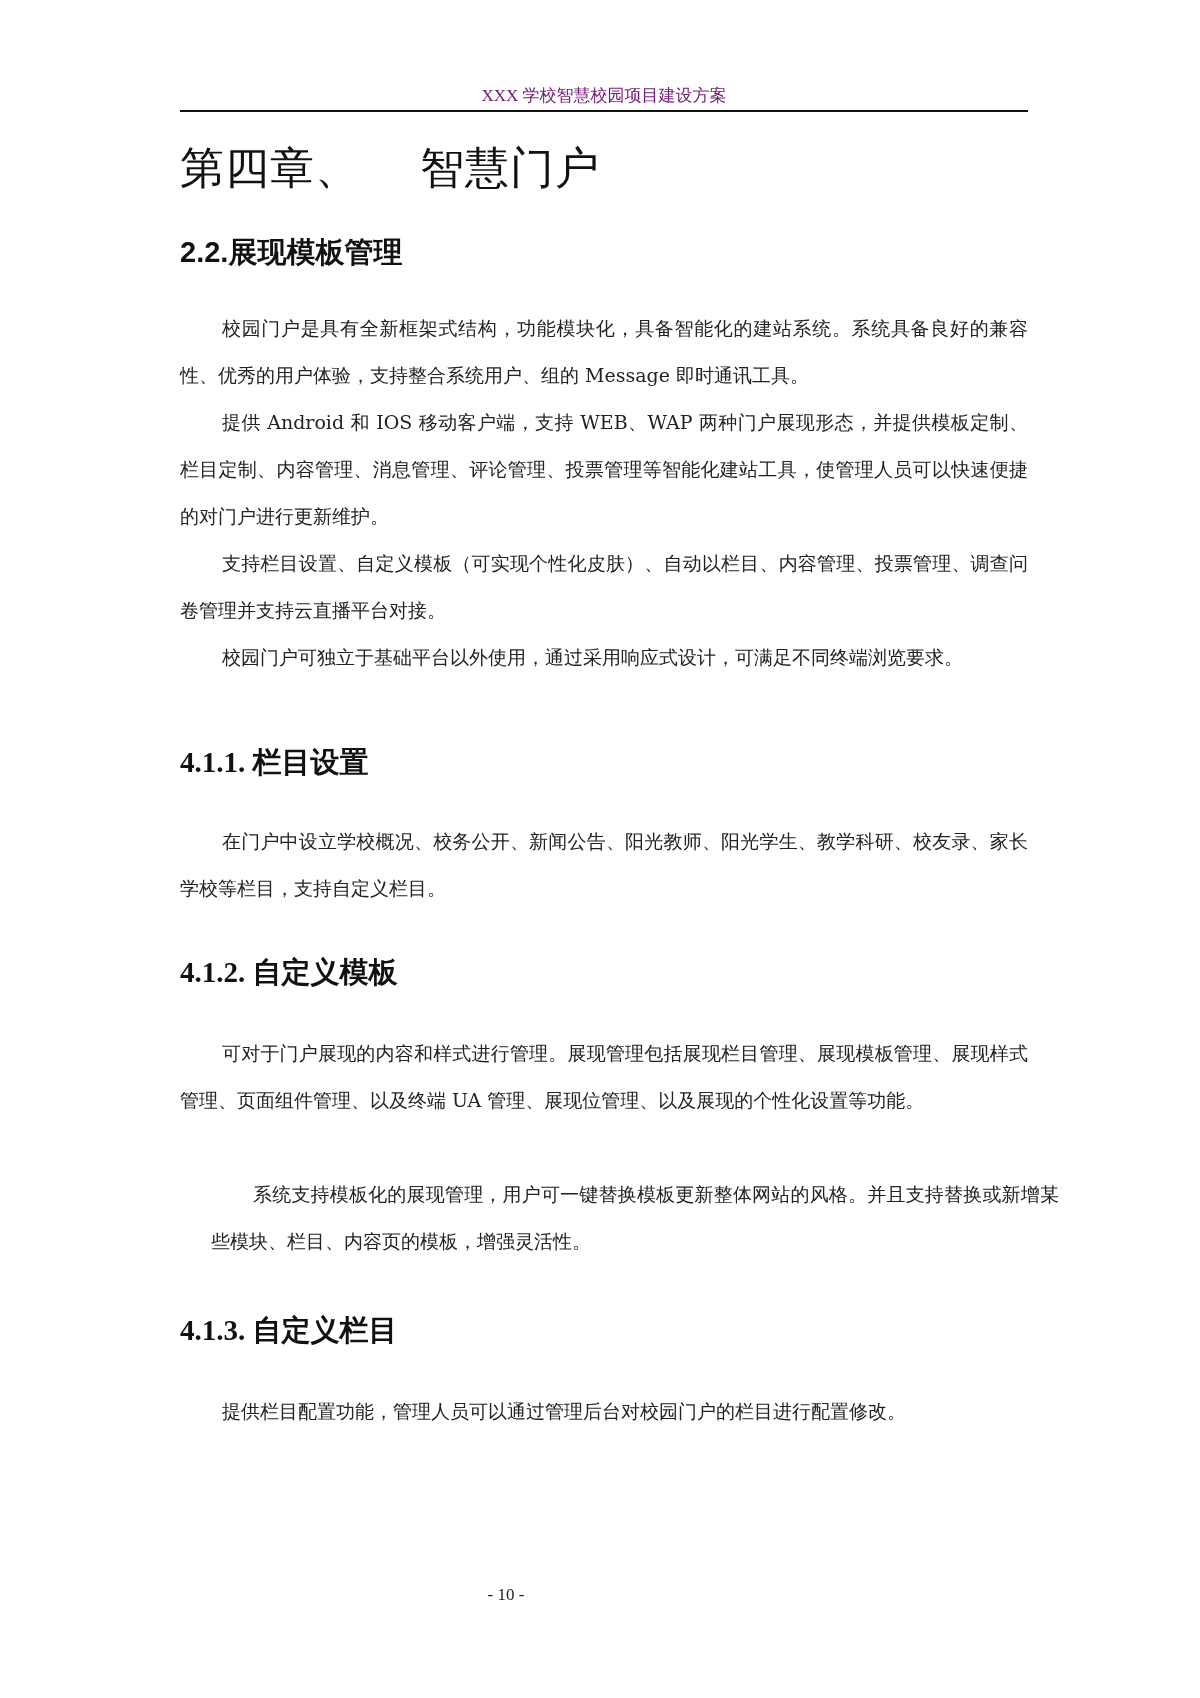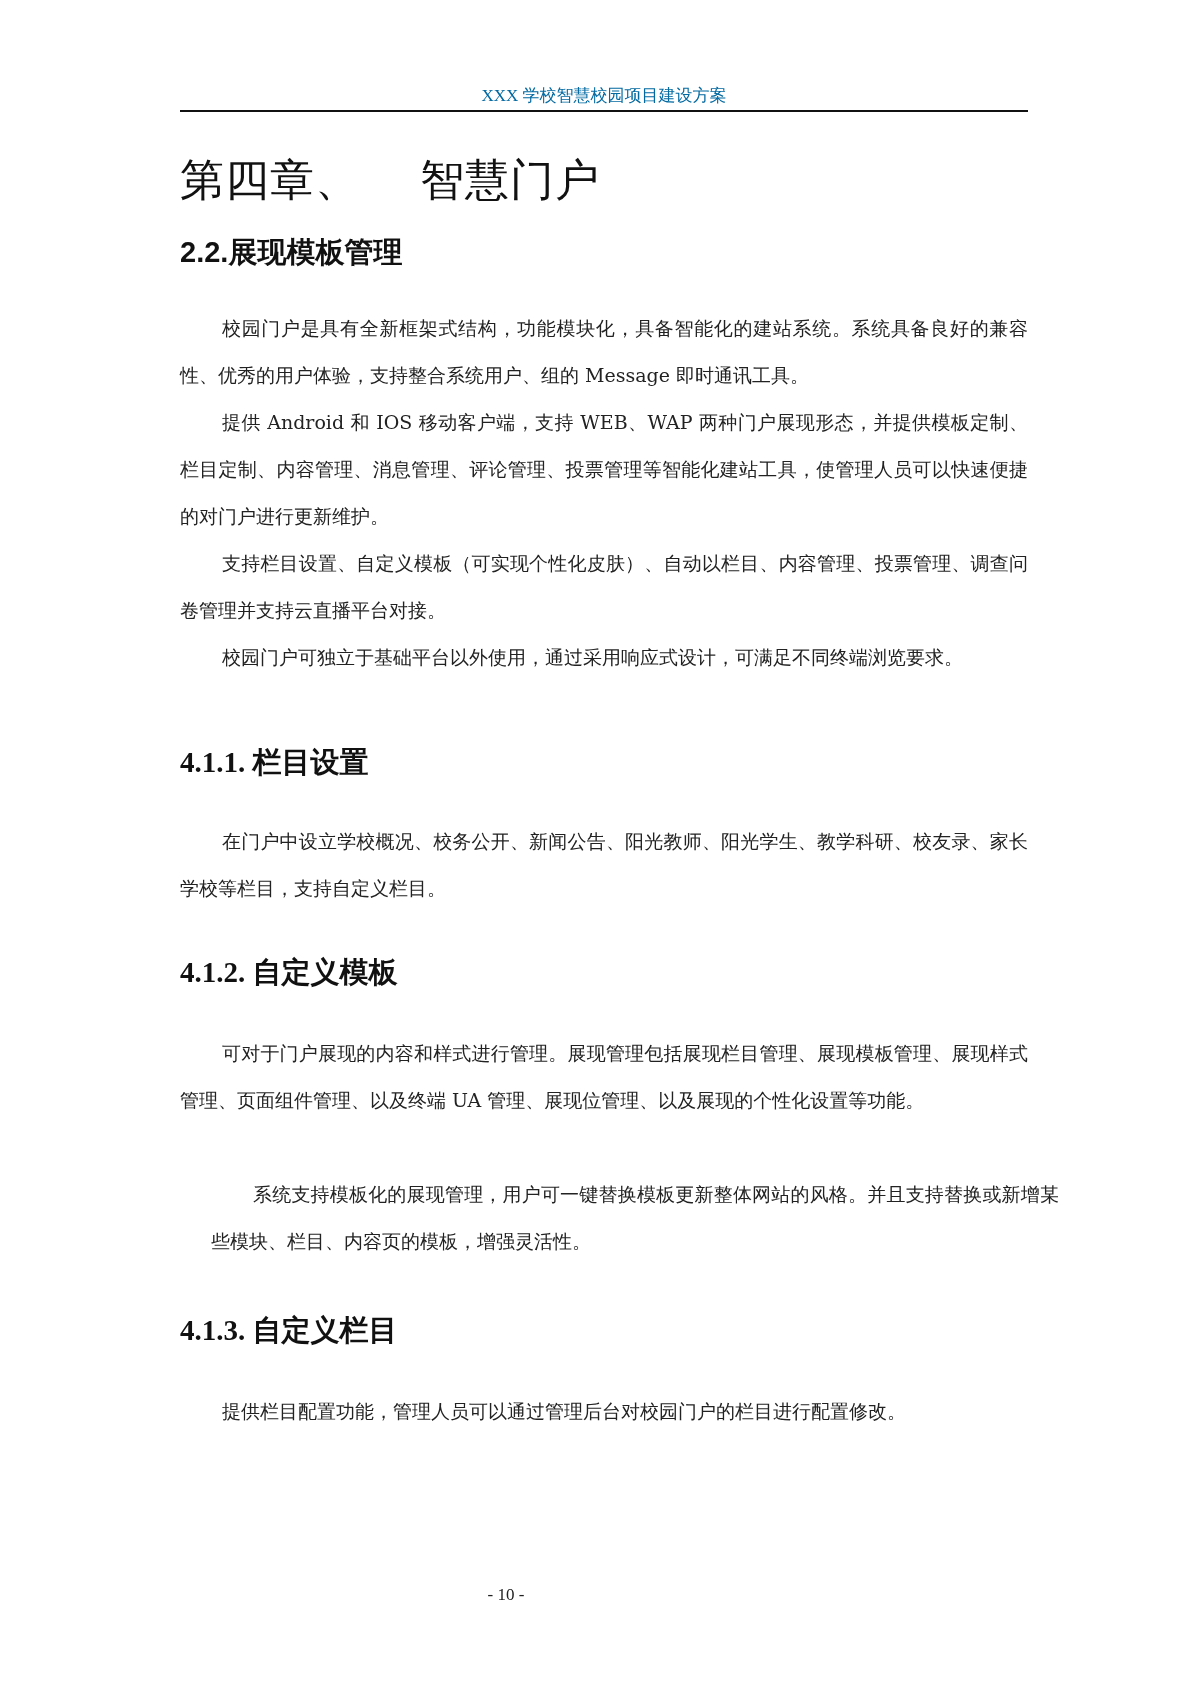--- a/index.html
+++ b/index.html
@@ -16,35 +16,35 @@
       color: #1a1a1a;
     }
     .page-header {
       position: absolute;
       left: 180px;
       top: 84px;
       width: 848px;
       text-align: center;
       font-size: 17px;
       line-height: 24px;
-      color: #0369a1;
+      color: #701a75;
       font-family: "Liberation Serif", "DejaVu Serif", serif;
     }
     .header-rule {
       position: absolute;
       left: 180px;
       top: 110px;
       width: 848px;
       height: 2px;
       background: #111;
     }
     .chapter-title {
       position: absolute;
       left: 180px;
-      top: 152px;
+      top: 140px;
       font-size: 44px;
       line-height: 56px;
       font-weight: normal;
       margin: 0;
       color: #111;
       font-family: "DejaVu Sans", "Liberation Sans", sans-serif;
       letter-spacing: 1px;
       white-space: pre;
       text-align: center;
     }

